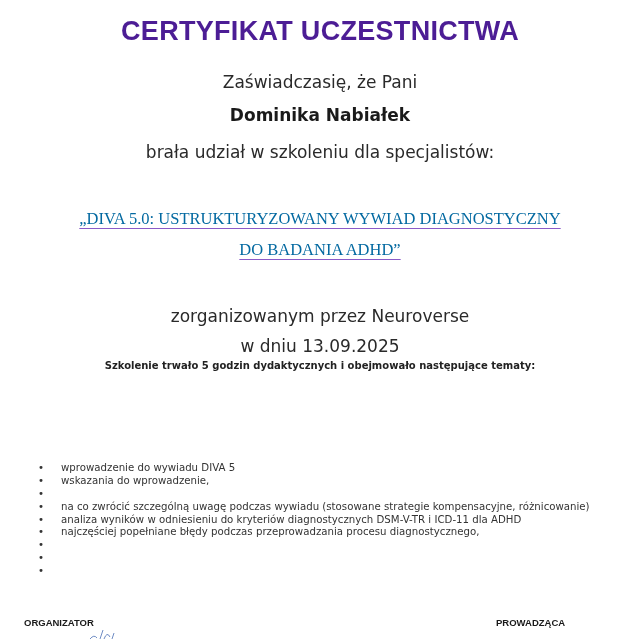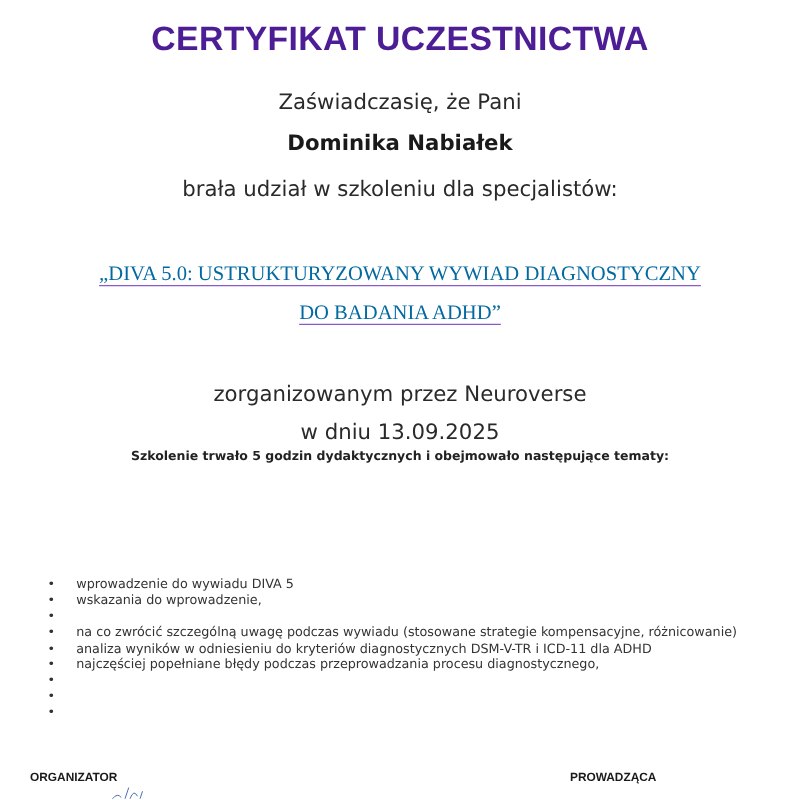--- a/index.html
+++ b/index.html
@@ -55,18 +55,18 @@
     <li><span class="bullet">•</span></li>
     <li><span class="bullet">•</span><span>na co zwrócić szczególną uwagę podczas wywiadu (stosowane strategie kompensacyjne, różnicowanie)</span></li>
     <li><span class="bullet">•</span><span>analiza wyników w odniesieniu do kryteriów diagnostycznych DSM-V-TR i ICD-11 dla ADHD</span></li>
     <li><span class="bullet">•</span><span>najczęściej popełniane błędy podczas przeprowadzania procesu diagnostycznego,</span></li>
     <li><span class="bullet">•</span></li>
     <li><span class="bullet">•</span></li>
     <li><span class="bullet">•</span><span></span></li>
   </ul>
 
   <div class="footer-label" style="left:24px;">ORGANIZATOR</div>
-  <div class="footer-label" style="left:456px;">PROWADZĄCA</div>
+  <div class="footer-label" style="left:496px;">PROWADZĄCA</div>
 
   <svg class="signature" viewBox="0 0 40 12">
     <path d="M2 11 Q6 6 9 10 M12 11 L15 2 M16 11 Q19 3 22 9 M24 11 L26 5" stroke="#4a6fb5" stroke-width="0.8" fill="none"></path>
   </svg>
 </div>
 
 </body></html>

